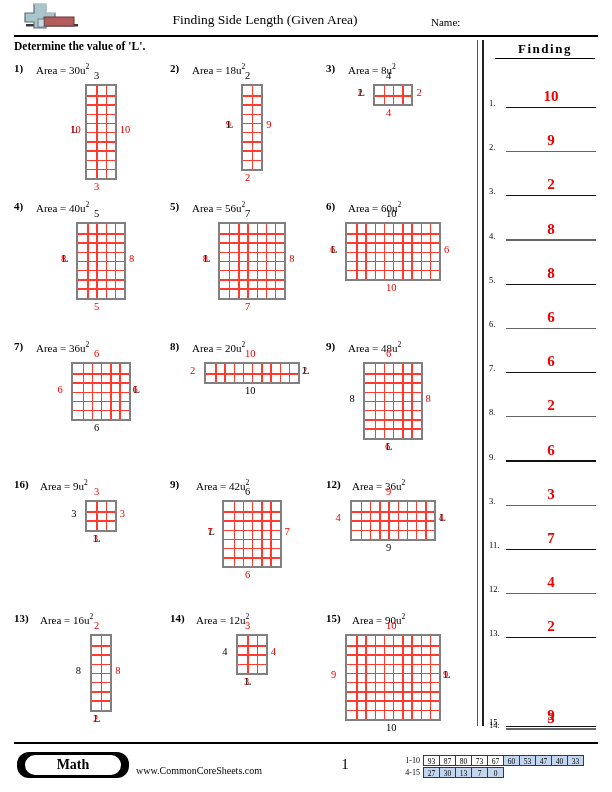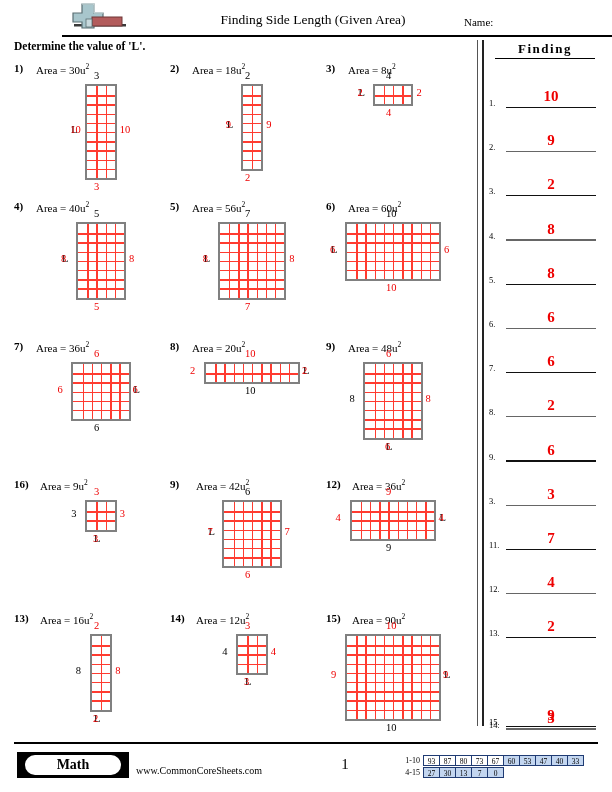--- a/index.html
+++ b/index.html
@@ -13,38 +13,38 @@
     position: relative;
     font-family: "Liberation Serif", serif;
     color: #000000;
     overflow: hidden;
   }
 
   
   #header {
     position: absolute;
     left: 0; top: 0;
-    width: 564px; height: 44px; margin-left: 48px;
+    width: 564px; height: 44px;
   }
   #logo {
     position: absolute;
     left: 20px; top: 2px;
     width: 62px; height: 40px;
   }
   #header-title {
     position: absolute;
     left: 130px; top: 12px;
     width: 270px;
     text-align: center;
     font-size: 13.5px;
     font-family: "Liberation Serif", serif;
   }
   #name-label {
     position: absolute;
-    left: 416px; top: 16px;
+    left: 431px; top: 16px;
     font-size: 11px;
     font-family: "Liberation Serif", serif;
   }
   #answer-key-text {
     position: absolute;
     left: 466px; top: 9px;
     font-size: 18px;
     font-weight: bold;
     color: #ee0000;
     font-family: "Liberation Serif", serif;
@@ -190,21 +190,21 @@
     position: absolute;
     left: 14px; top: 742px;
     width: 584px; height: 2px;
     background: #000000;
   }
   #math-badge {
     position: absolute;
     left: 17px; top: 752px;
     width: 112px; height: 26px;
     background: #000000;
-    border-radius: 0;
+    border-radius: 12px;
   }
   #math-badge-inner {
     position: absolute;
     left: 8px; top: 3px;
     width: 96px; height: 20px;
     background: #ffffff;
     border-radius: 11px;
     text-align: center;
     line-height: 20px;
     font-size: 14px;

